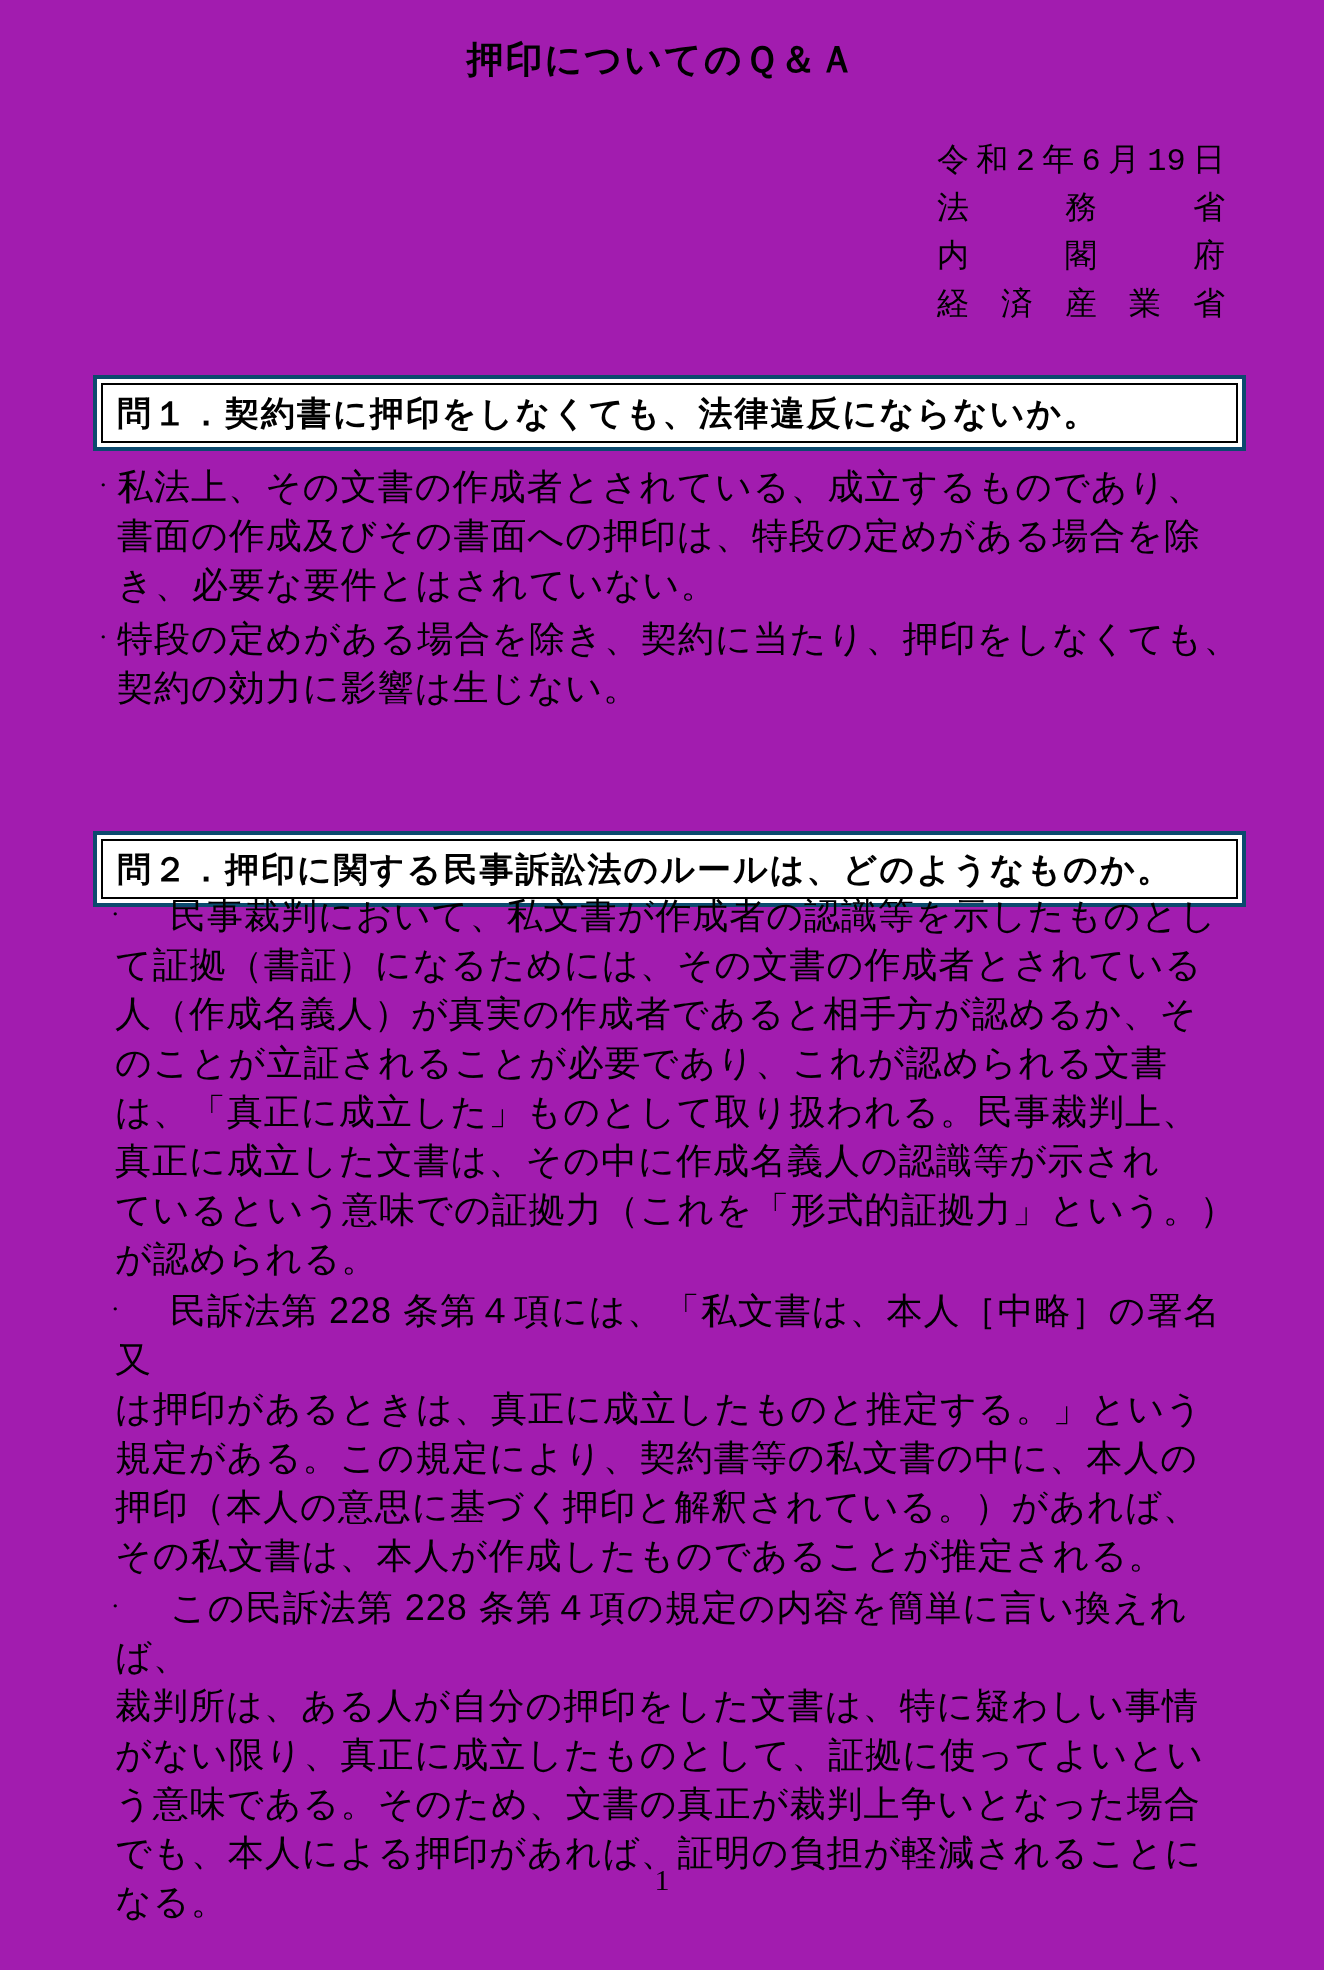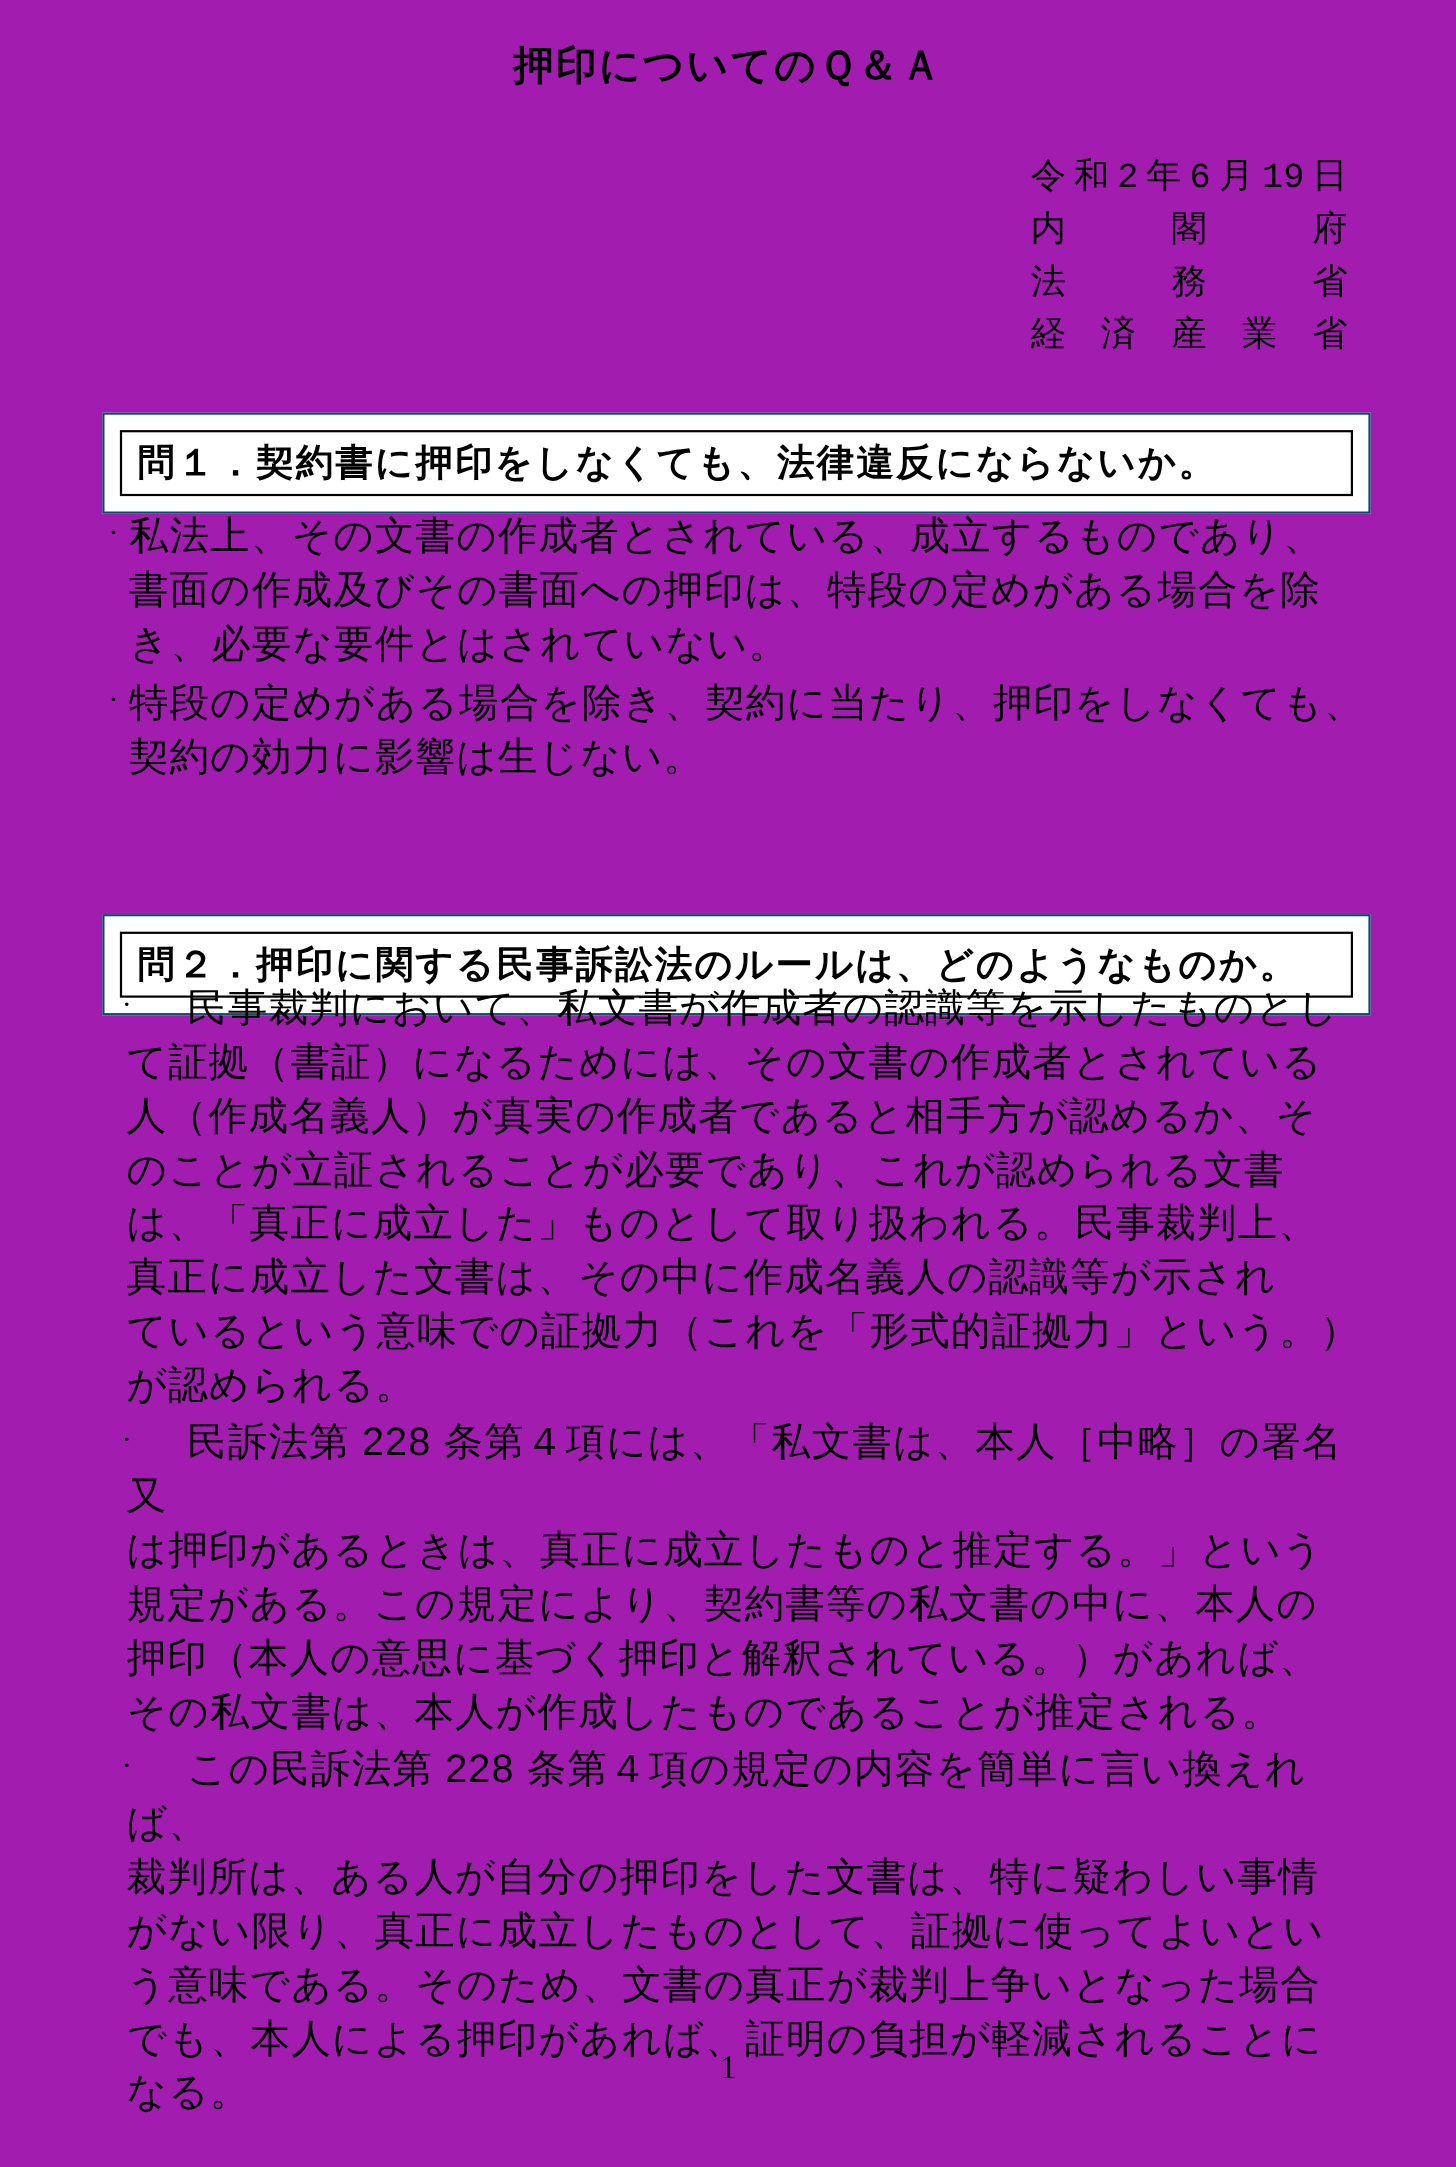--- a/index.html
+++ b/index.html
@@ -41,22 +41,22 @@
     text-align: justify;
     text-align-last: justify;
     white-space: nowrap;
     font-family: Liberation Mono, monospace;
   }
   .q-box {
     position: absolute;
     left: 93px;
     width: 1153px;
     box-sizing: border-box;
-    border: 2px solid #0c4a6e;
-    padding: 14px;
+    border: 4px solid #0c4a6e;
+    padding: 4px;
     background: #fff;
   }
   .q-box-inner {
     border: 2px solid #000;
     padding: 6px 8px 6px 14px;
     font-size: 34px;
     line-height: 44px;
     font-weight: bold;
     letter-spacing: 2px;
     white-space: nowrap;
@@ -103,22 +103,22 @@
 </style>
 </head>
 <body>
 
 <div class="page">
 
   <h1 class="doc-title">押印についてのＱ＆Ａ</h1>
 
   <div class="header-block">
     <div class="header-line">令和2年6月19日</div>
+    <div class="header-line">法務省</div>
     <div class="header-line">内閣府</div>
-    <div class="header-line">法務省</div>
     <div class="header-line">経済産業省</div>
   </div>
 
   <div class="q-box q1-box">
     <div class="q-box-inner">問１．契約書に押印をしなくても、法律違反にならないか。</div>
   </div>
 
   <div class="answers q1-answers">
     <div class="answer-item">
       <span class="bullet">・</span>

